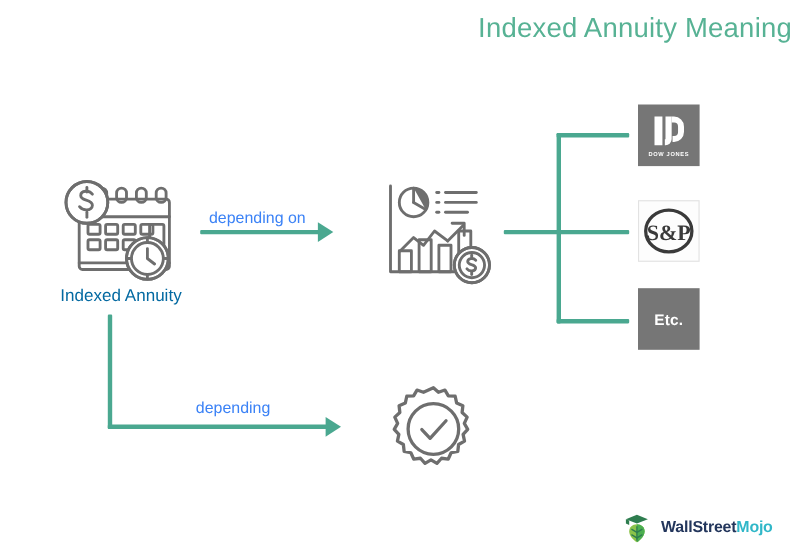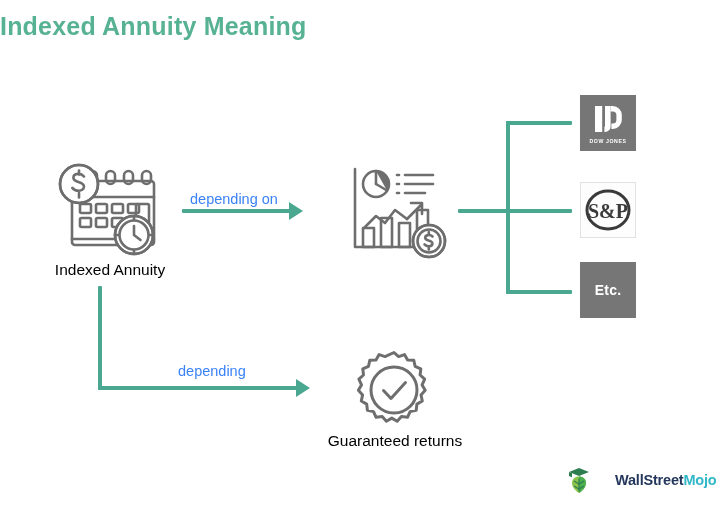--- a/index.html
+++ b/index.html
@@ -17,33 +17,33 @@
     background: #ffffff;
     overflow: hidden;
   }
 
   
   #title {
     position: absolute;
     left: 0;
     top: 12px;
     width: 720px;
-    text-align: left;
+    text-align: right;
     font-size: 25px;
-    font-weight: bold;
+    font-weight: normal;
     color: #57b294;
     letter-spacing: 0.2px;
   }
 
   
   .node-label {
     position: absolute;
     text-align: center;
     font-size: 15.5px;
-    color: #000000;
+    color: #0369a1;
     font-weight: normal;
     white-space: nowrap;
   }
 
   
   .hline {
     position: absolute;
     height: 4px;
     background: #4aa890;
     border-radius: 1px;
@@ -103,21 +103,21 @@
     margin-top: 3px;
   }
 
   
   #brand {
     position: absolute;
     left: 566px;
     top: 466px;
     display: flex;
     align-items: center;
-    gap: 23px;
+    gap: 9px;
   }
   #brand-text {
     font-size: 14.5px;
     font-weight: bold;
     letter-spacing: -0.2px;
   }
   .brand-dark { color: #23365c; }
   .brand-accent { color: #30b7c8; }
 </style>
 </head>
@@ -238,21 +238,20 @@
   </div>
 
   <div class="icon-box" style="left:352px; top:348px;">
     <svg width="84" height="84" viewBox="0 0 84 84" fill="none" stroke="#6e6e6e" stroke-width="3" stroke-linecap="round" stroke-linejoin="round">
       <path d="M42 4.5
                l4.6 4.1 5.9-2 3.1 5.3 6.2.3 1.3 6.1 5.7 2.5-.7 6.2 4.6 4.2-2.6 5.7 3.1 5.4-4.2 4.6 1.3 6.1-5.4 3.1-.7 6.2-6.1 1.3-2.6 5.7-6.1-.7-4.2 4.6-5.4-3.1-5.4 3.1-4.2-4.6-6.1.7-2.6-5.7-6.1-1.3-.7-6.2-5.4-3.1 1.3-6.1-4.2-4.6 3.1-5.4-2.6-5.7 4.6-4.2-.7-6.2 5.7-2.5 1.3-6.1 6.2-.3 3.1-5.3 5.9 2z"></path>
       <circle cx="42" cy="42" r="23"></circle>
       <path d="M31.5 42.5l7.5 8 14.5-16"></path>
     </svg>
   </div>
-  <div class="node-label" style="left:305px; top:432px; width:180px;">Guaranteed returns</div>
 
   <div id="brand">
     <svg width="26" height="28" viewBox="0 0 26 28">
       <path d="M13 2L3 6l10 4 10-4z" fill="#2e7d4f"></path>
       <path d="M3 6v4l3 1.2V7.2z" fill="#2e7d4f"></path>
       <path d="M6 11.5a3 3 0 1 1-.01 0z" fill="#6fbf5e" opacity="0"></path>
       <path d="M13 10.5c-4 0-7 2.6-7 6.4 0 4.3 3.8 8 7 10.1 3.2-2.1 7-5.8 7-10.1 0-3.8-3-6.4-7-6.4z" fill="#8bc34a"></path>
       <path d="M13 10.5v16.5c3.2-2.1 7-5.8 7-10.1 0-3.8-3-6.4-7-6.4z" fill="#4caf50"></path>
       <path d="M13 12.5v13" stroke="#2e7d4f" stroke-width="1.2"></path>
       <path d="M8 15l5 3 5-3" fill="none" stroke="#2e7d4f" stroke-width="1.2"></path>

